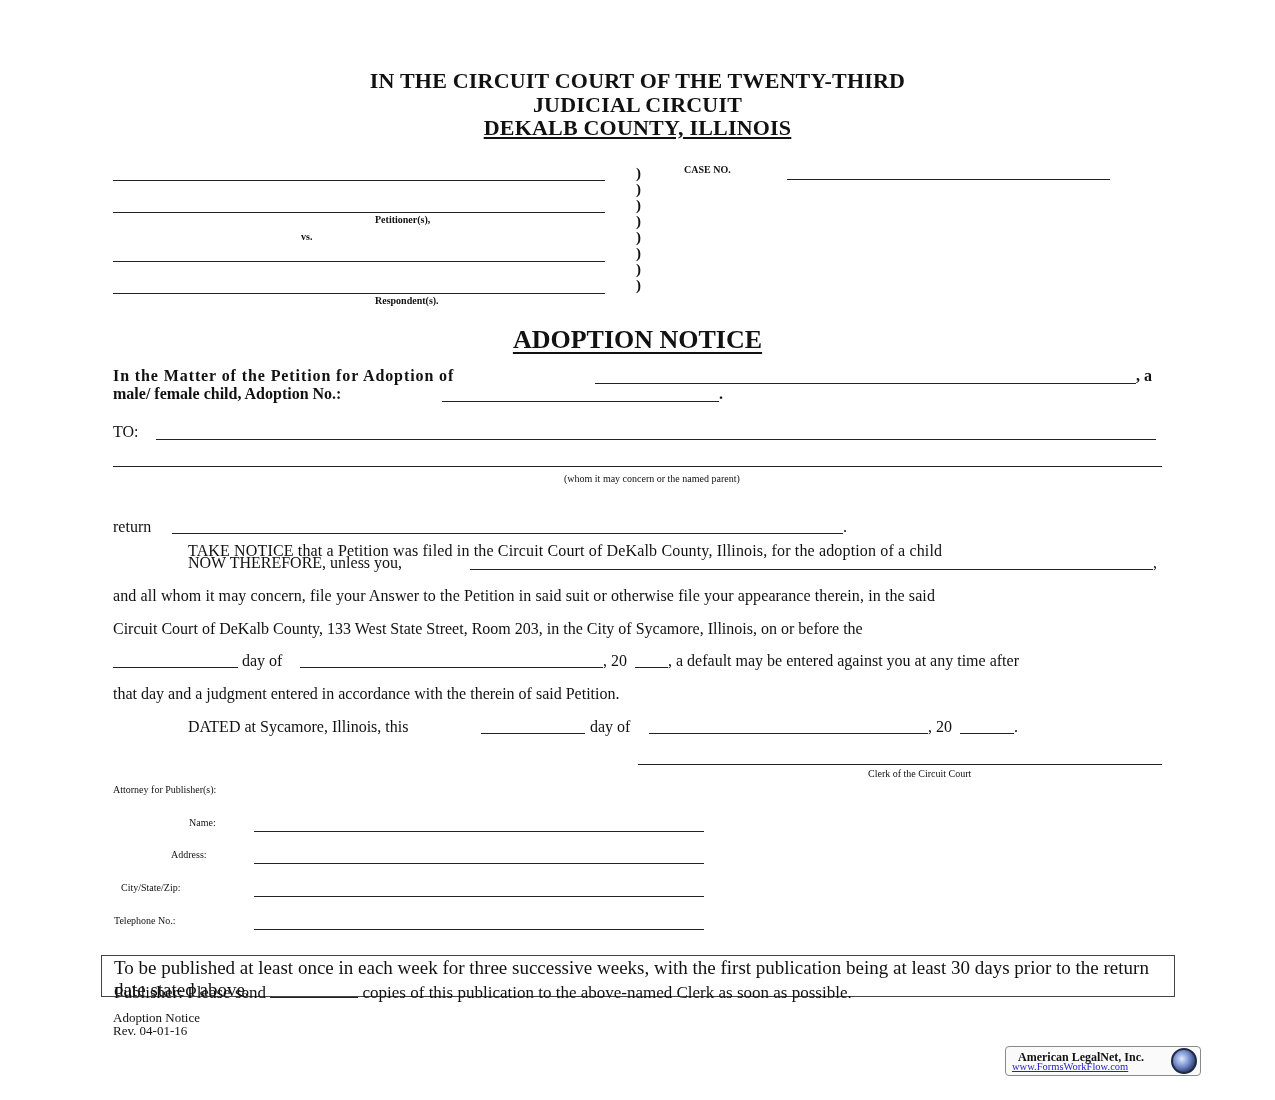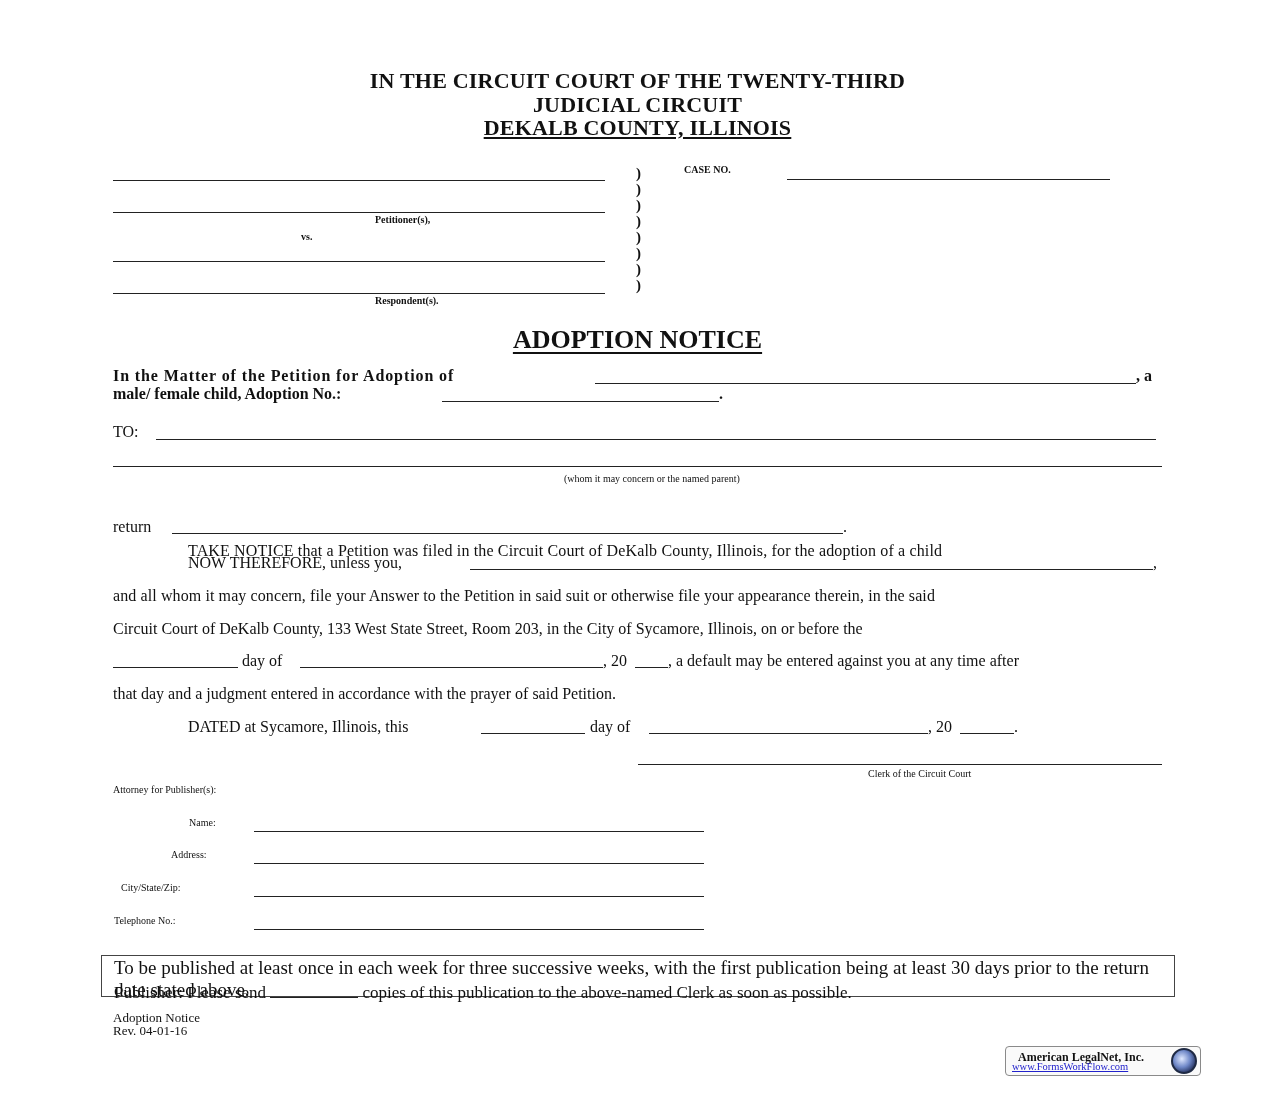--- a/index.html
+++ b/index.html
@@ -78,21 +78,21 @@
 <div class="abs t16" style="left:113px; top:587px; letter-spacing:0.1px;">and all whom it may concern, file your Answer to the Petition in said suit or otherwise file your appearance therein, in the said</div>
 <div class="abs t16" style="left:113px; top:620px;">Circuit Court of DeKalb County, 133 West State Street, Room 203, in the City of Sycamore, Illinois, on or before the</div>
 
 <div class="fieldline" style="left:113px; top:667px; width:125px;"></div>
 <div class="abs t16" style="left:242px; top:652px;">day of</div>
 <div class="fieldline" style="left:300px; top:667px; width:303px;"></div>
 <div class="abs t16" style="left:603px; top:652px;">, 20</div>
 <div class="fieldline" style="left:635px; top:667px; width:33px;"></div>
 <div class="abs t16" style="left:668px; top:652px;">, a default may be entered against you at any time after</div>
 
-<div class="abs t16" style="left:113px; top:685px;">that day and a judgment entered in accordance with the prayer of said Petition.</div>
+<div class="abs t16" style="left:113px; top:685px;">that day and a judgment entered in accordance with the therein of said Petition.</div>
 
 <div class="abs t16" style="left:188px; top:718px;">DATED at Sycamore, Illinois, this</div>
 <div class="fieldline" style="left:481px; top:733px; width:104px;"></div>
 <div class="abs t16" style="left:590px; top:718px;">day of</div>
 <div class="fieldline" style="left:649px; top:733px; width:279px;"></div>
 <div class="abs t16" style="left:928px; top:718px;">, 20</div>
 <div class="fieldline" style="left:960px; top:733px; width:54px;"></div>
 <div class="abs t16" style="left:1014px; top:718px;">.</div>
 
 <div class="fieldline" style="left:638px; top:764px; width:524px;"></div>

